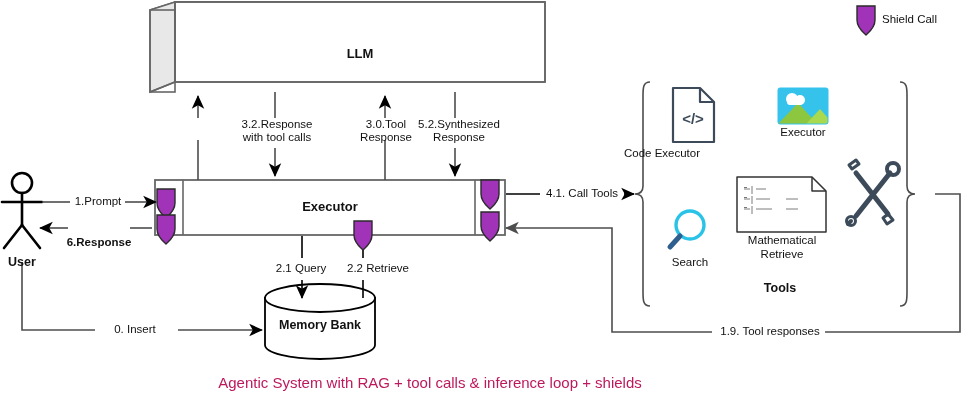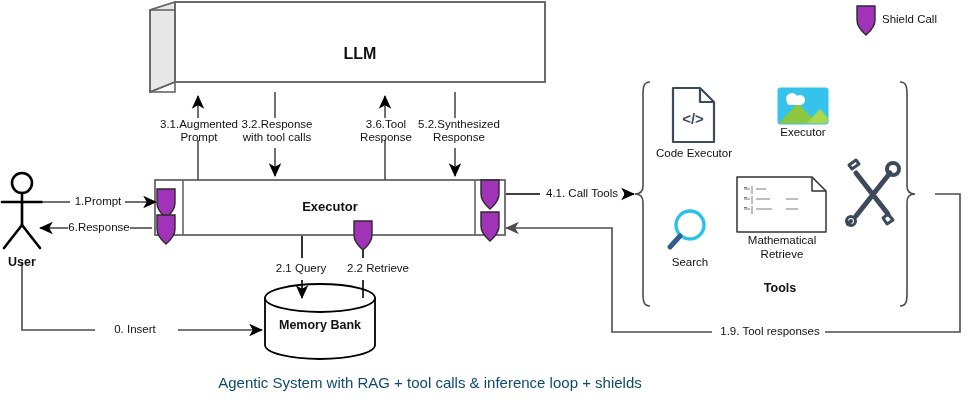--- a/index.html
+++ b/index.html
@@ -5,21 +5,21 @@
   html,body{margin:0;padding:0;background:#ffffff;}
   body{width:970px;height:411px;position:relative;overflow:hidden;
        font-family:"Liberation Sans","DejaVu Sans",sans-serif;color:#000;}
   #stage{position:absolute;left:0;top:0;width:970px;height:411px;}
   svg#canvas{position:absolute;left:0;top:0;width:970px;height:411px;}
   .lbl{position:absolute;font-size:11.5px;line-height:13px;color:#111;
        text-align:center;white-space:pre-line;}
   .lbl.bold{font-weight:bold;}
   .nowrap{white-space:nowrap;}
   #caption{position:absolute;left:0;top:374px;width:860px;text-align:center;
-           font-size:15px;color:#0c4a6e;}
+           font-size:15px;color:#be185d;}
   .icoLbl{position:absolute;font-size:11.5px;line-height:13.5px;text-align:center;color:#111;}
 </style>
 </head>
 <body>
 
 <div id="stage">
 
   <svg id="canvas" viewBox="0 0 970 411">
     <defs>
       <marker id="arrB" markerWidth="9" markerHeight="9" refX="8" refY="4.5" orient="auto">
@@ -174,50 +174,48 @@
       <circle cx="893" cy="169" r="6" stroke-width="4"></circle>
       <line x1="851" y1="221" x2="848" y2="224" stroke-width="4"></line>
       <circle cx="851" cy="221" r="4.5" stroke-width="3"></circle>
       <line x1="856" y1="173" x2="888" y2="214" stroke-width="5"></line>
       <path d="M852,169 l-3,-4 l7,-5 l3,4 z" stroke-width="3" stroke-linejoin="round"></path>
       <path d="M888,214 l5,6 l-6,4 l-4,-6 z" stroke-width="3" stroke-linejoin="round"></path>
     </g>
 
   </svg>
 
-  <div class="lbl bold" style="left:255px;top:47px;width:210px;font-size:16px;">LLM</div>
+  <div class="lbl bold" style="left:255px;top:47px;width:210px;font-size:13px;">LLM</div>
 
   <div class="lbl bold" style="left:250px;top:200px;width:160px;font-size:13px;">Executor</div>
 
   <div class="lbl bold" style="left:255px;top:319px;width:130px;font-size:12.5px;text-align:center;">Memory Bank</div>
 
   <div class="lbl bold" style="left:-8px;top:256px;width:60px;font-size:12.5px;">User</div>
 
   <div class="lbl bold" style="left:725px;top:282px;width:110px;font-size:12.5px;">Tools</div>
 
-  <div class="lbl" style="left:140px;top:118px;width:118px;">3.1.Augmented
-Prompt</div>
   <div class="lbl" style="left:222px;top:118px;width:110px;">3.2.Response
 with tool calls</div>
-  <div class="lbl" style="left:340px;top:118px;width:92px;">3.6.Tool
+  <div class="lbl" style="left:340px;top:118px;width:92px;">3.0.Tool
 Response</div>
   <div class="lbl" style="left:400px;top:118px;width:118px;">5.2.Synthesized
 Response</div>
 
   <div class="lbl nowrap" style="left:62px;top:195px;width:72px;">1.Prompt</div>
-  <div class="lbl nowrap" style="left:60px;top:221px;width:78px;">6.Response</div>
+  <div class="lbl nowrap" style="left:60px;top:236px;width:78px;font-weight:bold;">6.Response</div>
   <div class="lbl nowrap" style="left:90px;top:323px;width:90px;text-align:center;">0. Insert</div>
 
   <div class="lbl nowrap" style="left:262px;top:262px;width:78px;">2.1 Query</div>
   <div class="lbl nowrap" style="left:332px;top:262px;width:92px;">2.2 Retrieve</div>
 
   <div class="lbl nowrap" style="left:536px;top:187px;width:92px;">4.1. Call Tools</div>
   <div class="lbl nowrap" style="left:710px;top:325px;width:120px;">1.9. Tool responses</div>
 
-  <div class="icoLbl" style="left:648px;top:147px;width:92px;">Code Executor</div>
+  <div class="icoLbl" style="left:616px;top:147px;width:92px;">Code Executor</div>
   <div class="icoLbl" style="left:762px;top:126px;width:82px;">Executor</div>
   <div class="icoLbl" style="left:660px;top:256px;width:60px;">Search</div>
   <div class="icoLbl" style="left:738px;top:234px;width:88px;">Mathematical Retrieve</div>
 
   <div class="lbl" style="left:882px;top:13px;width:90px;text-align:left;">Shield Call</div>
 
   <div id="caption">Agentic System with RAG + tool calls &amp; inference loop + shields</div>
 
 </div>
 

